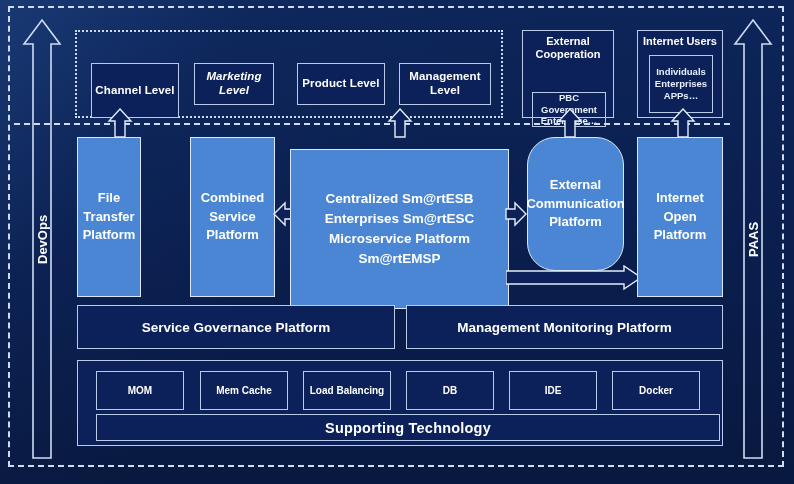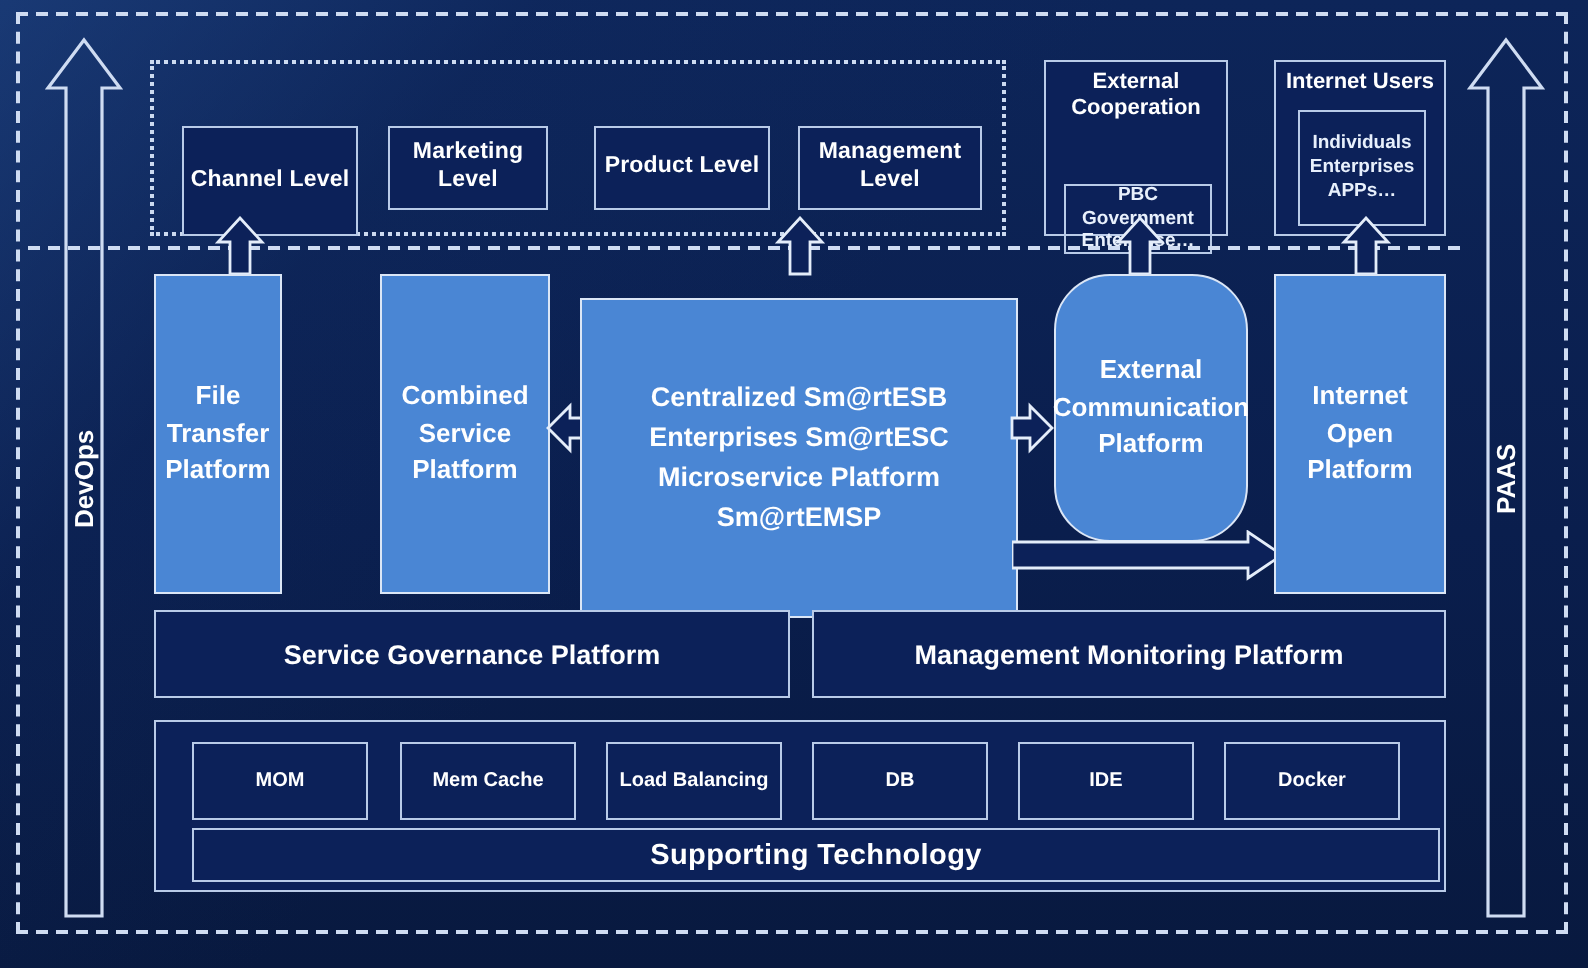--- a/index.html
+++ b/index.html
@@ -79,21 +79,21 @@
       <polygon points="20,2 38,26 29,26 29,440 11,440 11,26 2,26" fill="none" stroke="#cfdcf2" stroke-width="1.6"></polygon>
     </svg>
     <div class="vtext" style="top:0;height:442px;">PAAS</div>
   </div>
 
   <div class="abs dotted-group" style="left:75px;top:30px;width:428px;height:88px;"></div>
 
   <div class="abs darkbox" style="left:91px;top:63px;width:88px;height:55px;">
     <span class="lvl-label">Channel Level</span>
   </div>
-  <div class="abs darkbox" style="left:194px;top:63px;width:80px;height:42px;">
+  <div class="abs darkbox" style="left:194px;top:63px;width:80px;height:42px;font-style:italic;">
     <span class="lvl-label">Marketing Level</span>
   </div>
   <div class="abs darkbox" style="left:297px;top:63px;width:88px;height:42px;">
     <span class="lvl-label">Product Level</span>
   </div>
   <div class="abs darkbox" style="left:399px;top:63px;width:92px;height:42px;">
     <span class="lvl-label">Management Level</span>
   </div>
 
   <div class="abs darkbox" style="left:522px;top:30px;width:92px;height:88px;flex-direction:column;justify-content:flex-start;padding-top:4px;">

